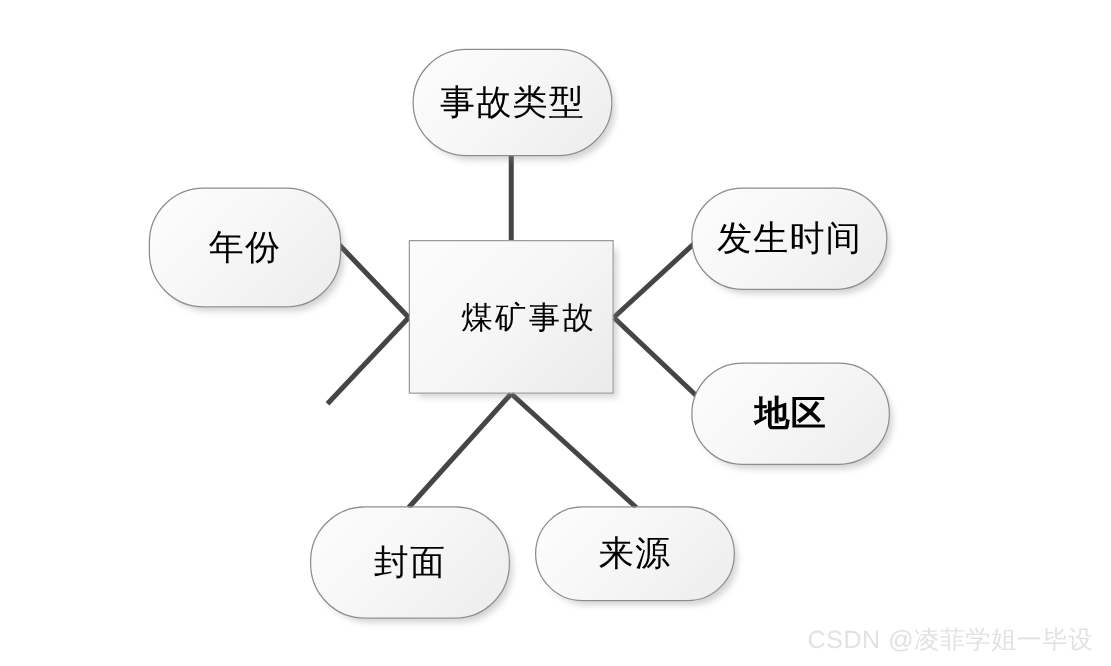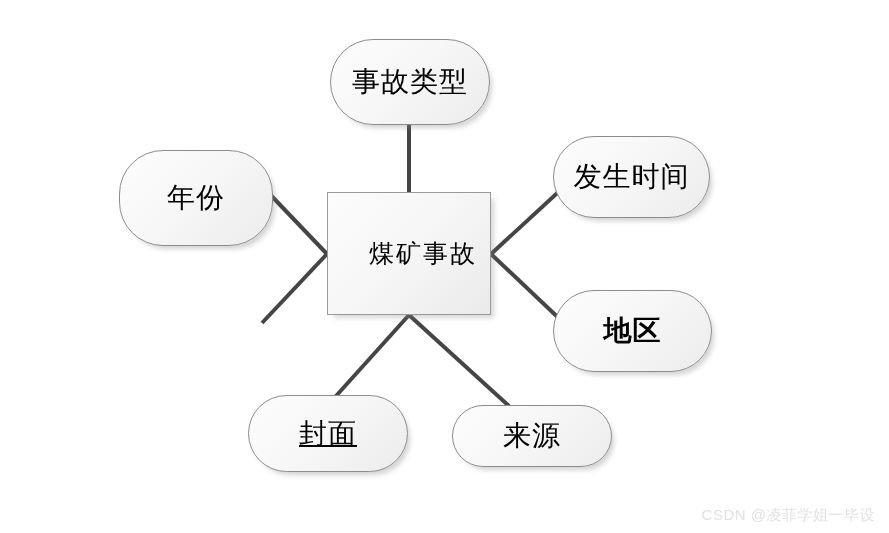--- a/index.html
+++ b/index.html
@@ -48,21 +48,21 @@
     box-shadow: 5px 5px 5px -2px rgba(140,140,140,0.35);
     font-size: 25px;
     letter-spacing: 2px;
     padding-left: 28px;
   }
   .watermark {
     position: absolute;
     right: 14px;
     bottom: 8px;
     font-family: "Liberation Sans", "DejaVu Sans", sans-serif;
-    font-size: 15px;
+    font-size: 20px;
     color: #e2e2e2;
     letter-spacing: 0.5px;
     z-index: 4;
     user-select: none;
   }
 </style>
 </head>
 <body>
 
 <div id="canvas">
@@ -83,31 +83,31 @@
 
   <div class="node node-attr" style="left: 330px; top: 19px; width: 160px; height: 86px; margin-top: 20px;">
     <span>事故类型</span>
   </div>
 
   <div class="node node-attr" style="left: 119px; top: 150px; width: 154px; height: 96px;">
     <span>年份</span>
   </div>
 
 
-  <div class="node node-attr" style="left: 553px; top: 136px; width: 157px; height: 82px;">
+  <div class="node node-attr" style="left: 553px; top: 150px; width: 157px; height: 82px;">
     <span>发生时间</span>
   </div>
 
   <div class="node node-attr" style="left: 553px; top: 290px; width: 159px; height: 82px; font-weight: bold;">
     <span>地区</span>
   </div>
 
-  <div class="node node-attr" style="left: 248px; top: 395px; width: 160px; height: 77px; text-decoration: underline;">
+  <div class="node node-attr" style="left: 248px; top: 405px; width: 160px; height: 90px;">
     <span>封面</span>
   </div>
 
-  <div class="node node-attr" style="left: 452px; top: 405px; width: 160px; height: 62px; justify-content: center;">
+  <div class="node node-attr" style="left: 428px; top: 405px; width: 160px; height: 76px; justify-content: center;">
     <span>来源</span>
   </div>
 
   <div class="watermark">CSDN @凌菲学姐一毕设</div>
 
 </div>
 
 </body></html>

